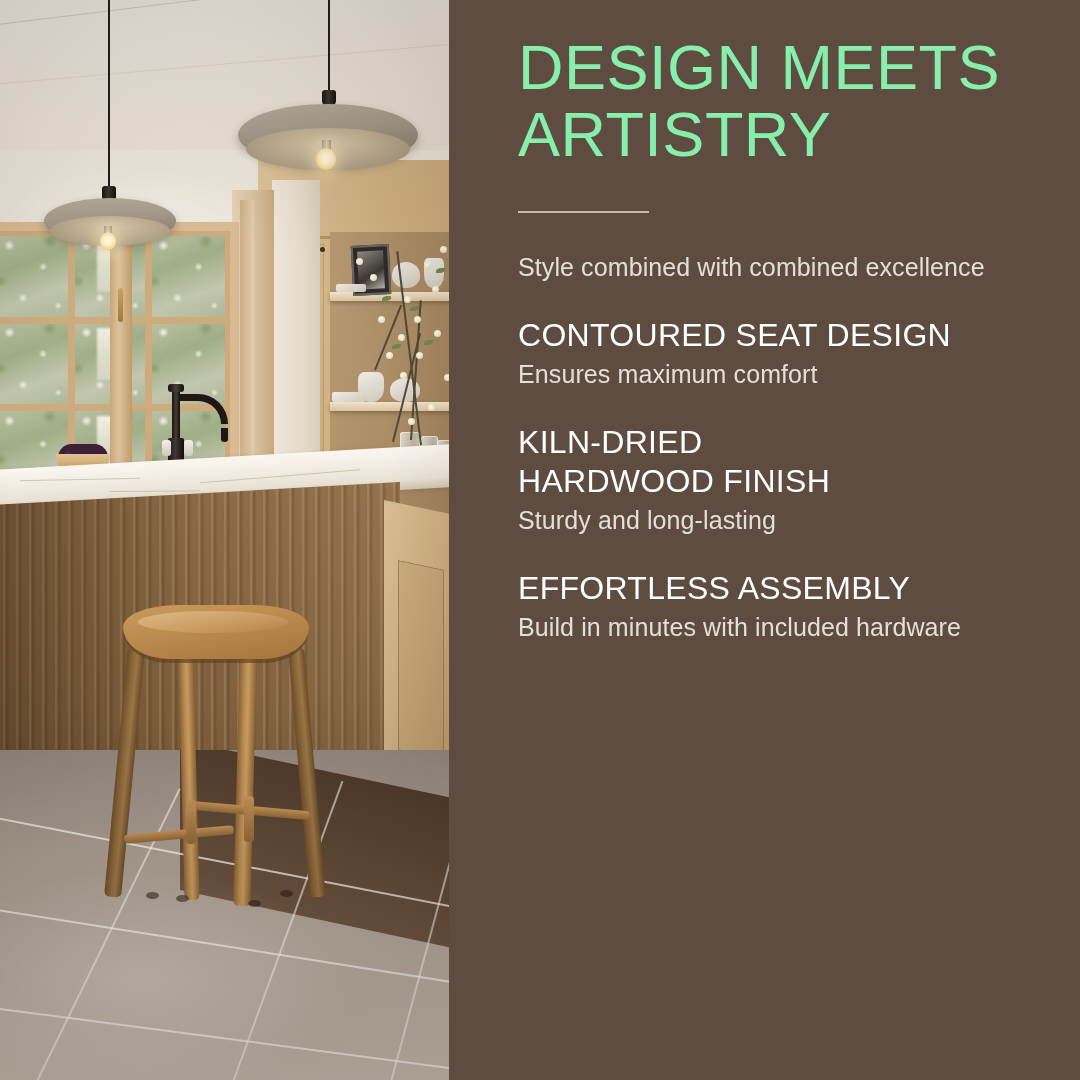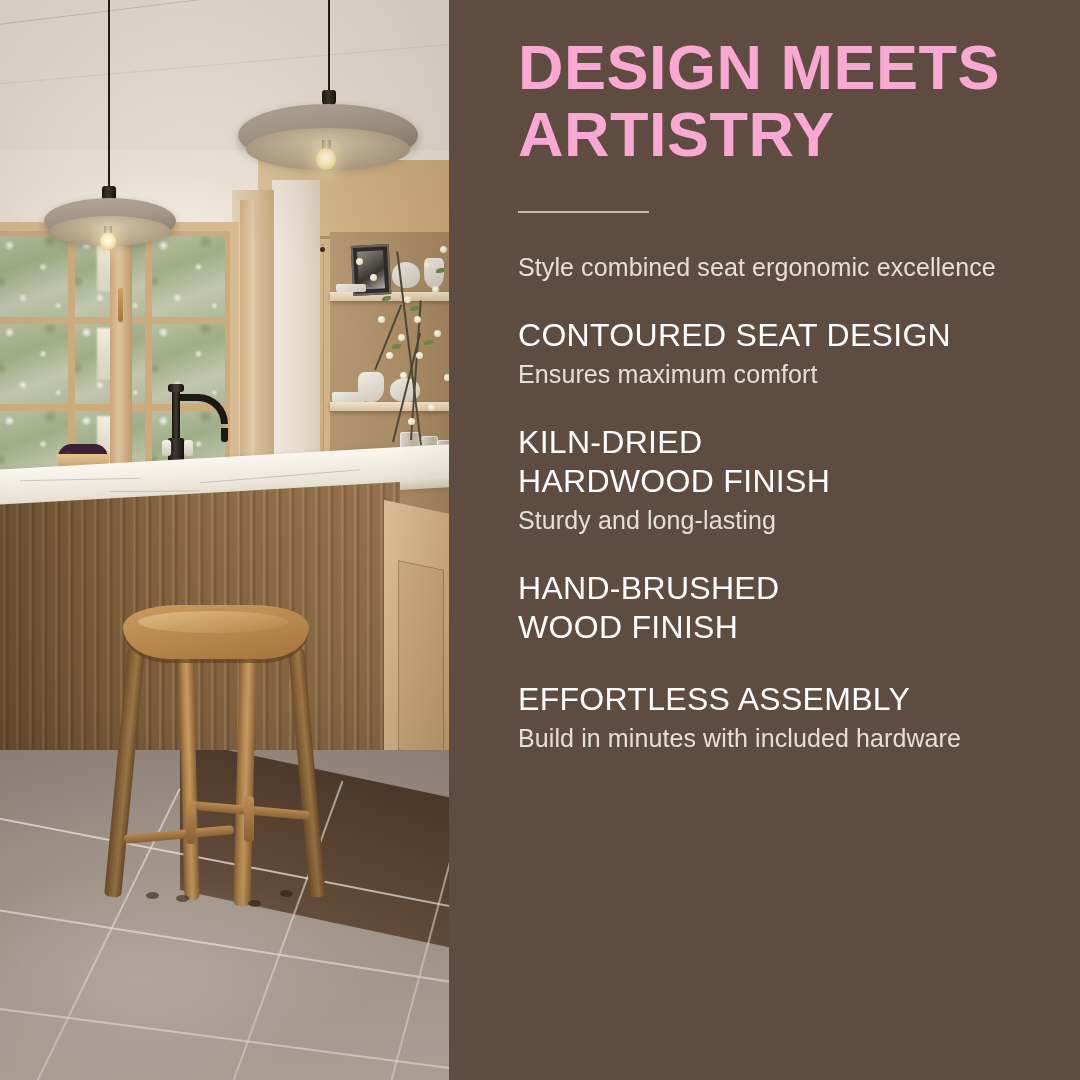--- a/index.html
+++ b/index.html
@@ -464,24 +464,24 @@
     position: absolute;
     left: 449px; top: 0;
     width: 631px; height: 1080px;
     background: #5e4c40;
   }
   .headline {
     position: absolute;
     left: 69px;
     top: 34px;
     width: 545px;
-    color: #f9a8d4;
+    color: #86efac;
     font-size: 63px;
     line-height: 1.06;
-    font-weight: 700;
+    font-weight: 400;
     letter-spacing: 0.5px;
     white-space: pre-line;
   }
   .divider {
     position: absolute;
     left: 69px;
     top: 211px;
     width: 131px;
     height: 2px;
     background: #c8b9a9;
@@ -675,37 +675,35 @@
   <div class="text-panel">
 
     <div class="headline">DESIGN MEETS
 ARTISTRY</div>
 
     <div class="divider"></div>
 
     <div class="features">
 
       <div class="feature">
-        <p class="f-desc">Style combined seat ergonomic excellence</p>
+        <p class="f-desc">Style combined with combined excellence</p>
       </div>
 
       <div class="feature">
         <p class="f-title">CONTOURED SEAT DESIGN</p>
         <p class="f-desc">Ensures maximum comfort</p>
       </div>
 
       <div class="feature">
         <p class="f-title">KILN-DRIED
 HARDWOOD FINISH</p>
         <p class="f-desc">Sturdy and long-lasting</p>
       </div>
 
       <div class="feature">
-        <p class="f-title">HAND-BRUSHED
-WOOD FINISH</p>
       </div>
 
       <div class="feature">
         <p class="f-title">EFFORTLESS ASSEMBLY</p>
         <p class="f-desc">Build in minutes with included hardware</p>
       </div>
 
     </div>
   </div>
 

